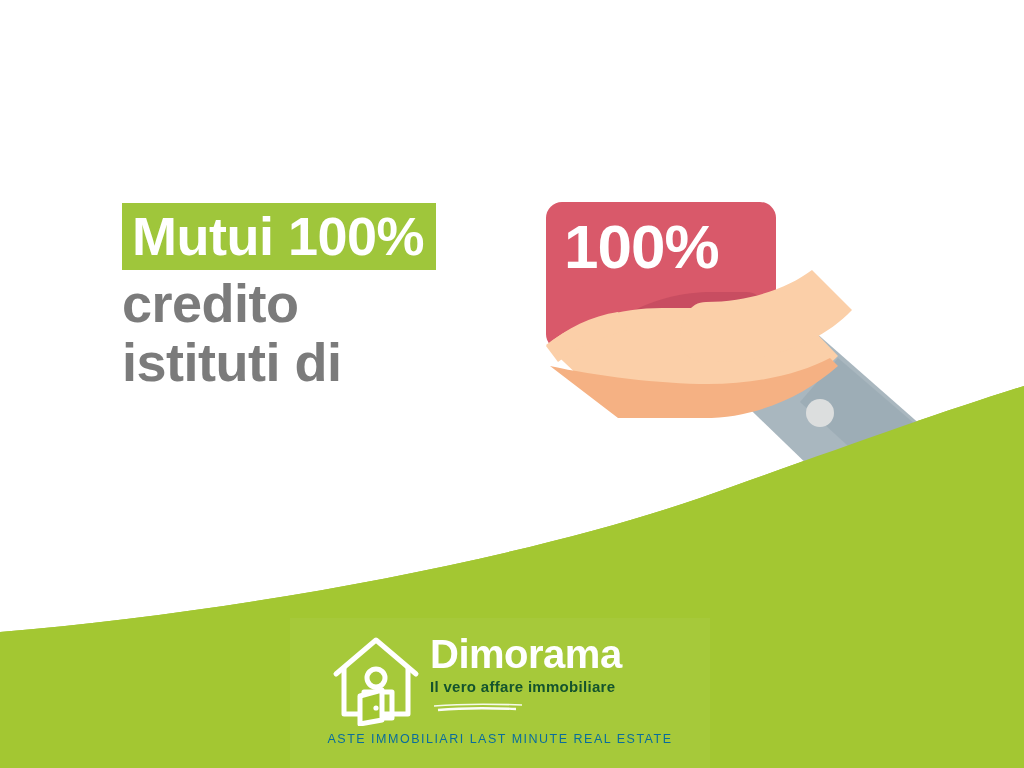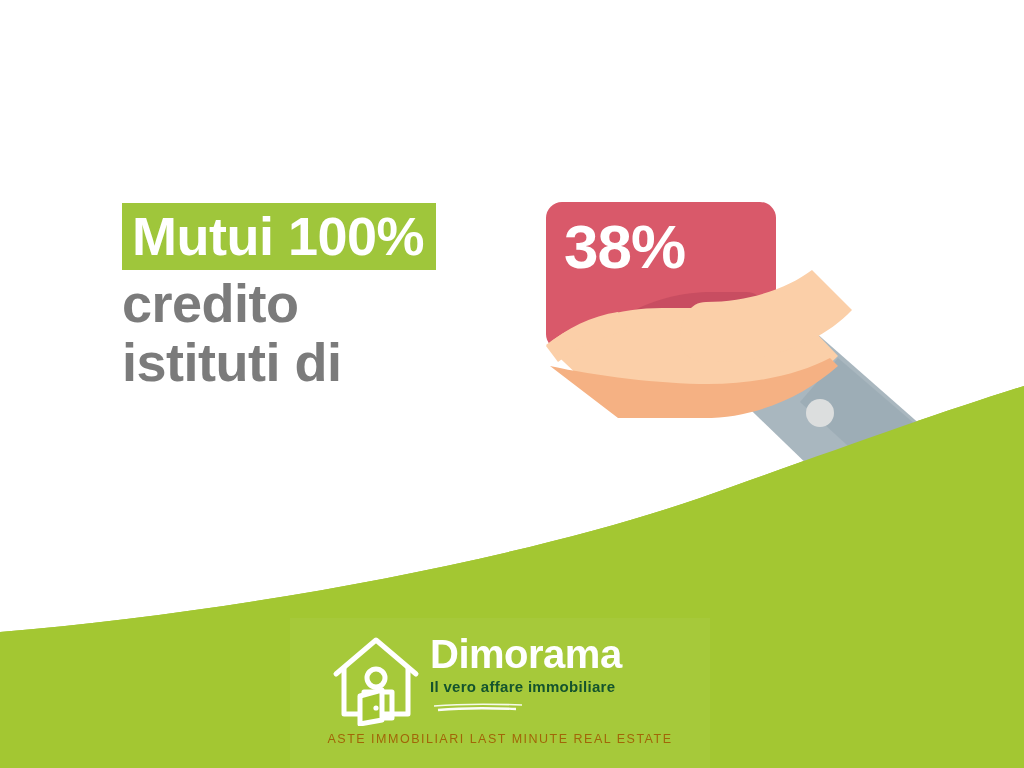--- a/index.html
+++ b/index.html
@@ -117,21 +117,21 @@
     margin-left: 2px;
     width: 92px;
     height: 10px;
   }
   .logo-sub {
     position: absolute;
     left: 0px;
     top: 113px;
     width: 420px;
     text-align: center;
-    color: #a16207;
+    color: #0369a1;
     font-size: 12.5px;
     letter-spacing: 1.5px;
     line-height: 16px;
     opacity: 0.96;
   }
 </style>
 </head>
 <body>
 
 <div id="banner">
@@ -231,15 +231,15 @@
       <svg class="logo-rule" viewBox="0 0 92 10">
         <path d="M2,3 C26,1 64,1 90,2" stroke="#ffffff" stroke-width="1.6" fill="none" opacity="0.9"></path>
         <path d="M6,7 C28,5 62,5 84,6" stroke="#ffffff" stroke-width="2.4" fill="none" opacity="0.95"></path>
       </svg>
     </div>
 
     <div class="logo-sub">ASTE IMMOBILIARI  LAST MINUTE  REAL ESTATE</div>
   </div>
 
   <div style="position:absolute; left:564px; top:214px; width:220px; color:#ffffff;
-              font-size:62px; font-weight:bold; letter-spacing:-1px; line-height:66px;">38%</div>
+              font-size:62px; font-weight:bold; letter-spacing:-1px; line-height:66px;">100%</div>
 
 </div>
 
 </body></html>

